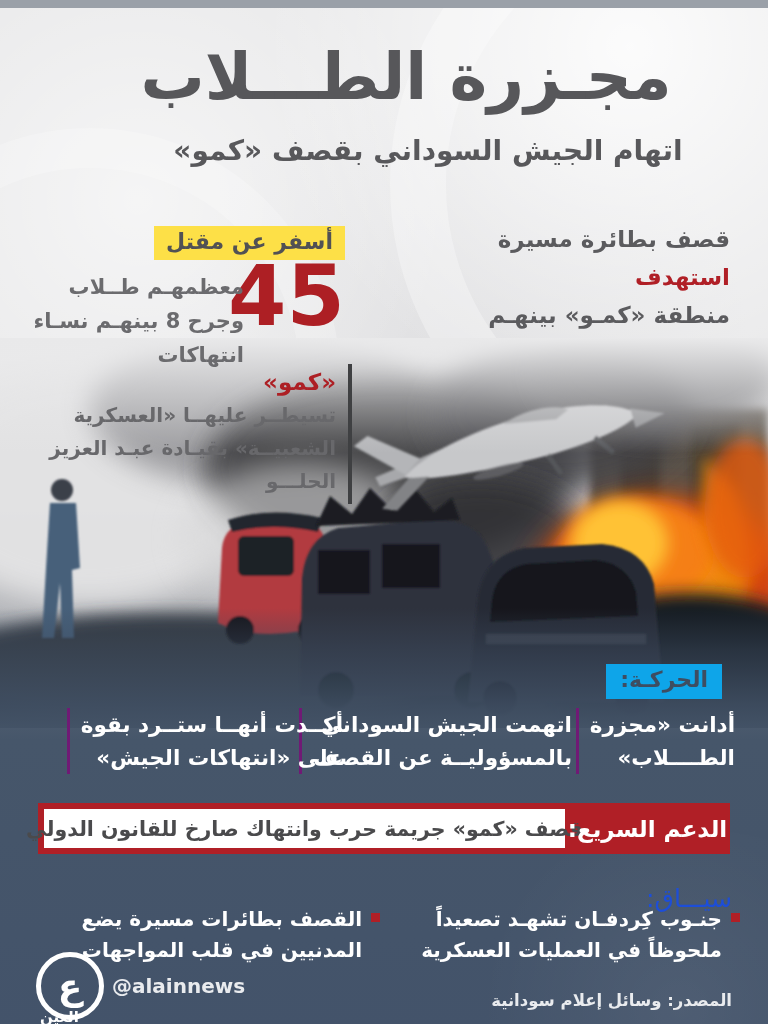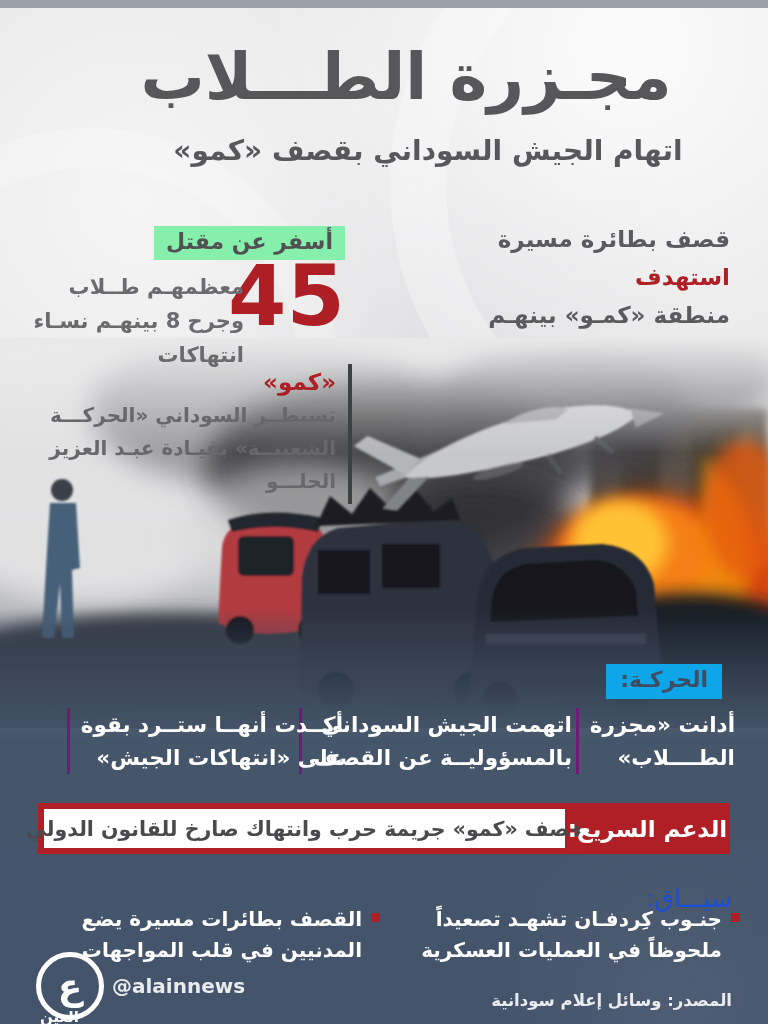--- a/index.html
+++ b/index.html
@@ -40,21 +40,21 @@
     top:34px;left:0;right:0;text-align:center;transform:translateX(22px);
     font-size:64px;font-weight:bold;color:#57575a;letter-spacing:0;line-height:1.1;
   }
   .subtitle{
     top:126px;left:0;right:0;text-align:center;transform:translateX(44px);
     font-size:28px;font-weight:bold;color:#58585b;
   }
   .strike{top:212px;right:38px;text-align:right;font-weight:bold;color:#5b5b5e;
     font-size:23px;line-height:38px;}
   .strike .red{color:#b01f26;}
-  .cas-label{top:218px;right:423px;background:#86efac;color:#515154;
+  .cas-label{top:218px;right:423px;background:#fde047;color:#515154;
     font-size:22px;font-weight:bold;padding:3px 12px 6px;}
   .cas-num{top:246px;right:423px;font-size:84px;line-height:1.02;font-weight:bold;color:#ad1f24;}
   .cas-text{top:262px;right:524px;text-align:right;font-size:21px;font-weight:bold;
     color:#6b6b6e;line-height:34px;white-space:nowrap;}
   .kamo{top:356px;right:416px;border-right:4px solid #3f4042;padding:2px 12px 6px 0;
     text-align:right;font-size:20px;font-weight:bold;color:#68686b;line-height:33px;white-space:nowrap;}
   .kamo .kamo-title{font-size:23px;color:#ad1f24;display:block;}
   
   .mv-label{top:656px;right:46px;background:#0ea5e9;color:#3e4d61;
     font-size:22px;font-weight:bold;padding:3px 14px 7px;}
@@ -206,21 +206,21 @@
   <div class="abs cas-label">أسفر عن مقتل</div>
   <div class="abs cas-num">45</div>
   <div class="abs cas-text">
     <div>معظمهـم طــلاب</div>
     <div>وجرح 8 بينهـم نسـاء</div>
     <div>انتهاكات</div>
   </div>
 
   <div class="abs kamo">
     <span class="kamo-title">«كمو»</span>
-    <div>تسيطــر السوداني «الحركـــة</div>
+    <div>تسيطــر عليهــا «العسكرية</div>
     <div>الشعبيــة» بقيـادة عبـد العزيز</div>
     <div>الحلـــو</div>
   </div>
 
   <div class="abs mv-label">الحركـة:</div>
   <div class="abs mv-col mv1">
     <span>أدانت «مجزرة</span>
     <span>الطــــلاب»</span>
   </div>
   <div class="abs mv-col mv2">

